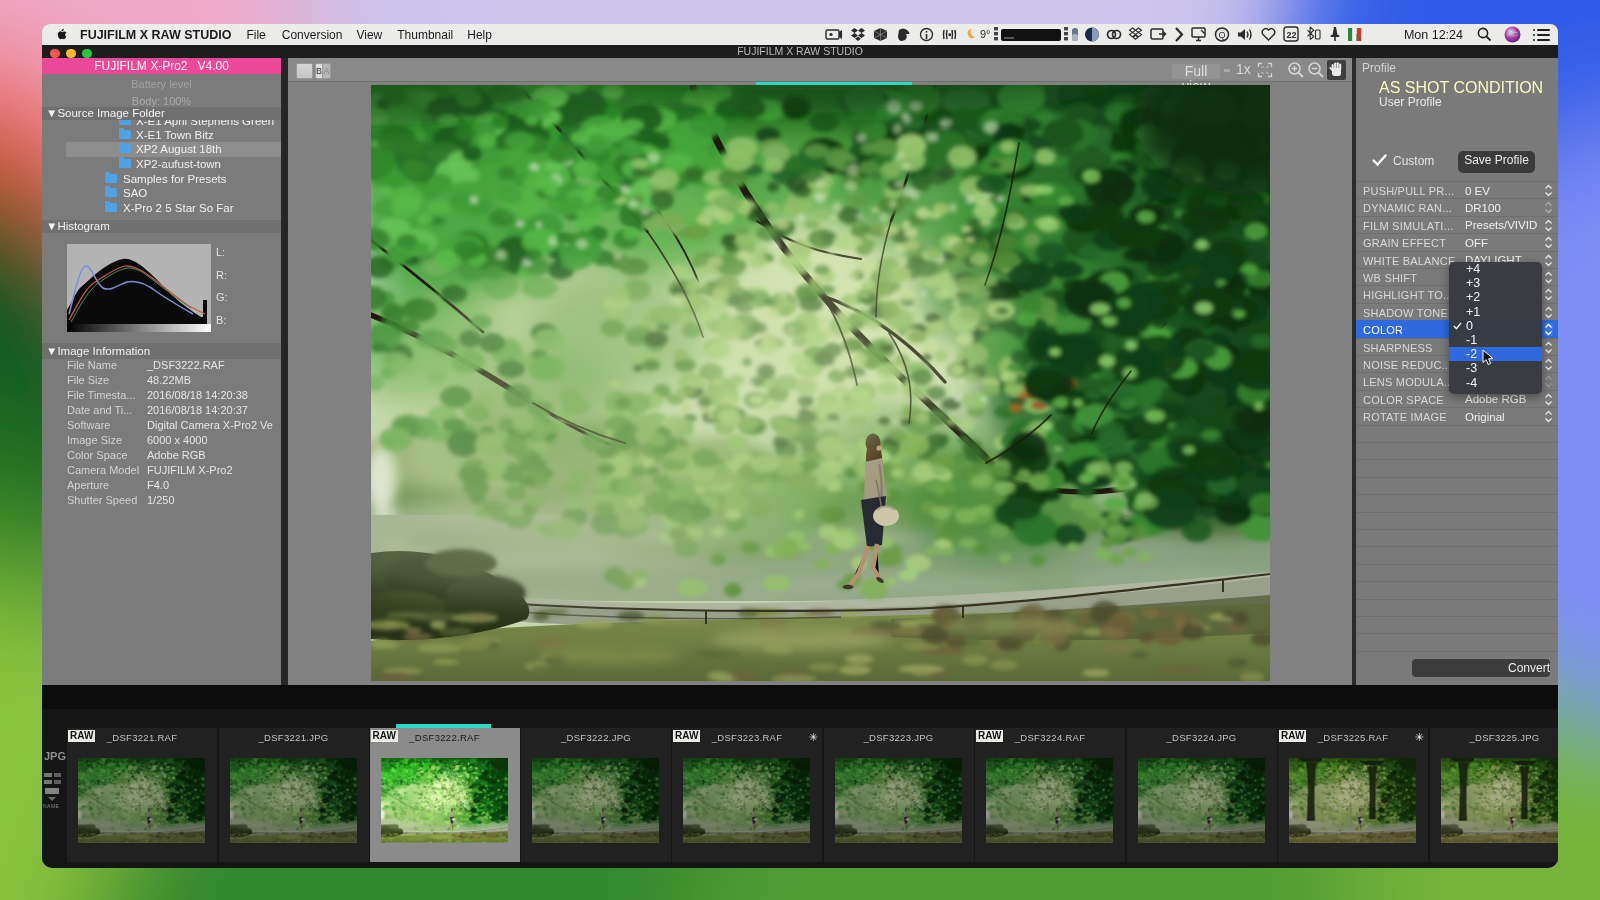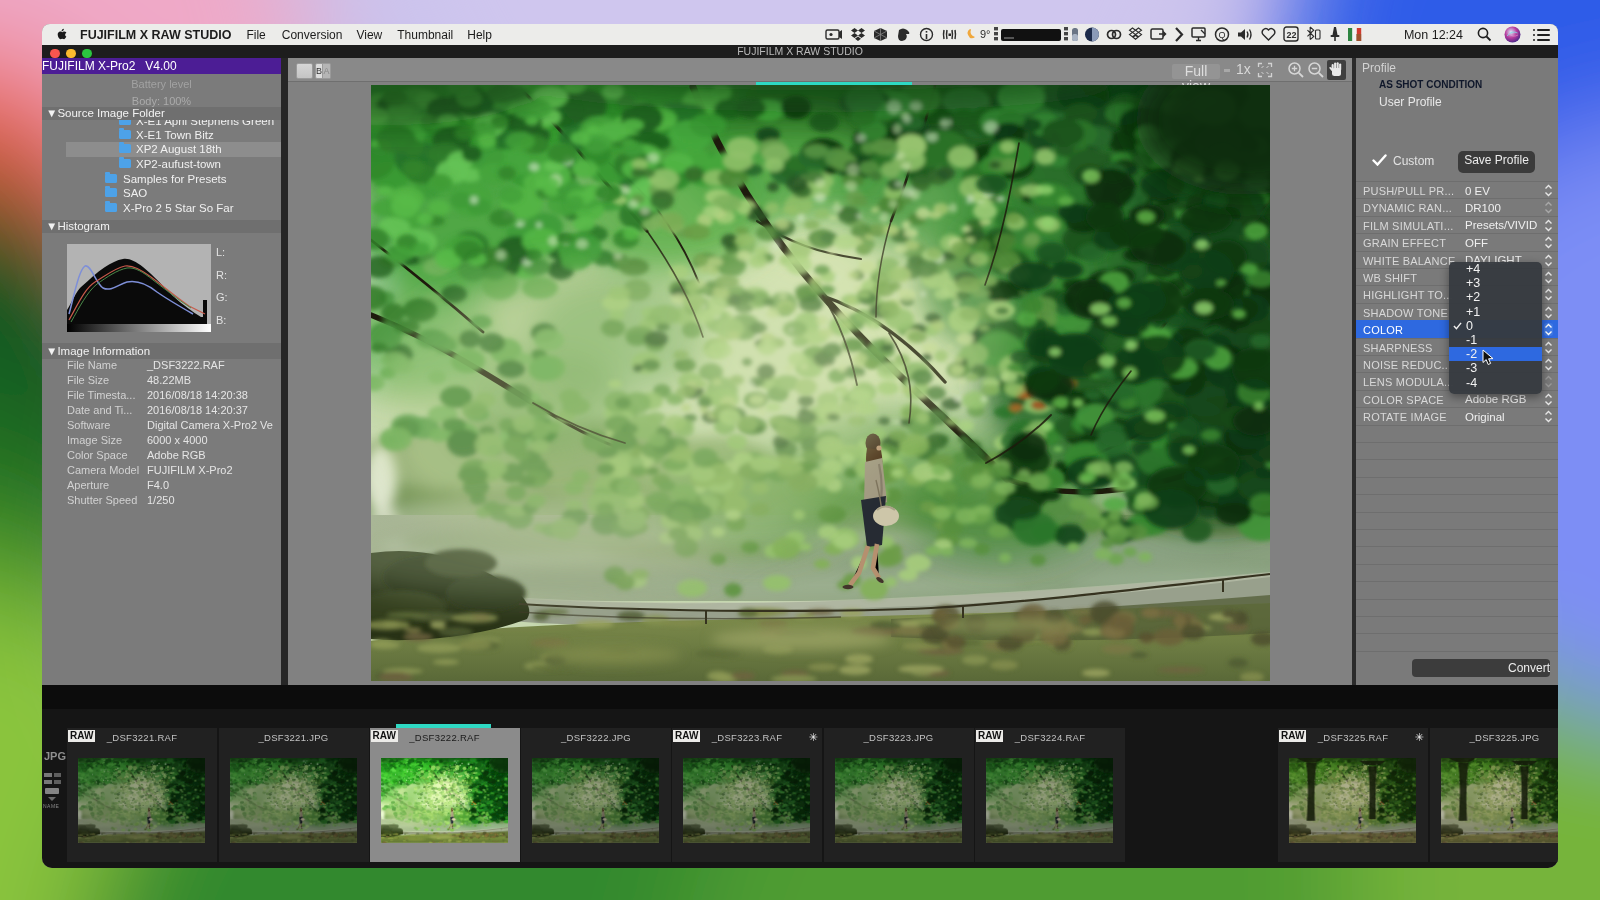--- a/index.html
+++ b/index.html
@@ -10,21 +10,21 @@
 #menubar .l{position:absolute;left:0;top:0;height:21px;display:flex;align-items:center}
 #menubar .l b{font-size:12.5px}
 #menubar .r{position:absolute;right:6px;top:0;height:21px;display:flex;align-items:center;gap:0}
 
 #titlebar{position:absolute;left:0;top:21px;width:100%;height:13px;background:#1d1d1d}
 #titlebar .t{position:absolute;left:0;right:0;top:0;text-align:center;font-size:10.5px;color:#b9b9b9;line-height:13px}
 .tl{position:absolute;top:3.5px;width:9.5px;height:9.5px;border-radius:50%}
 
 #main{position:absolute;left:0;top:34px;width:100%;height:627px;display:flex}
 #sidebar{position:relative;width:239px;background:#7b7b7b;flex:none;overflow:hidden}
-#sbhead{height:16px;background:#4c1d95;color:#fff;font-size:12px;text-align:left;line-height:17px}
+#sbhead{height:16px;background:#ec4899;color:#fff;font-size:12px;text-align:center;line-height:17px}
 .sect{background:#6f6f6f;color:#f2f2f2;font-size:11.5px;height:13px;line-height:13px;padding-left:4px}
 #vborder1{width:7px;background:#262626;flex:none}
 #canvas{position:relative;flex:1;background:#818181;overflow:hidden}
 #ctoolbar{position:absolute;left:0;top:0;width:100%;height:24px;background:#898989;border-bottom:1px solid #6f6f6f}
 #vborder2{width:4px;background:#2b2b2b;flex:none}
 #rpanel{position:relative;width:202px;background:#7a7a7a;flex:none;overflow:visible}
 
 #strip{position:absolute;left:0;top:661px;width:100%;height:183px;background:#151515}
 .cell{position:absolute;top:43px;width:150px;height:134px;background:#212121}
 .cell.sel{background:#8b8b8b}
@@ -2331,21 +2331,21 @@
           </svg>
           <svg width="899" height="596" viewBox="0 0 899 596" style="display:block">
             <use href="#scene"></use>
           </svg>
         </div>
     <div style="position:absolute;left:468px;top:24px;width:156px;height:3px;background:#2ed9c3"></div>
   </div>
   <div id="vborder2"></div>
   <div id="rpanel">
    <div style="position:absolute;left:6px;top:3px;font-size:12px;color:#d2d2d2">Profile</div>
-   <div style="position:absolute;left:23px;top:21px;font-size:10px;font-weight:bold;color:#0f172a">AS SHOT CONDITION</div>
+   <div style="position:absolute;left:23px;top:21px;font-size:16px;font-weight:normal;color:#fef9c3">AS SHOT CONDITION</div>
    <div style="position:absolute;left:23px;top:37px;font-size:12px;color:#e8e8e8">User Profile</div>
    <svg style="position:absolute;left:16px;top:96px" width="15" height="12" viewBox="0 0 15 12">
           <path d="M1.5 6.5 L5.5 10.5 L13.5 1.5" stroke="#fff" stroke-width="2.4" fill="none" stroke-linecap="round"></path>
         </svg>
    <div style="position:absolute;left:37px;top:96px;font-size:12px;color:#e2e2e2">Custom</div>
    <div style="position:absolute;left:102px;top:93px;width:77px;height:22px;background:#3b3b3b;border-radius:5px;color:#ececec;font-size:12px;text-align:center;line-height:19px">Save Profile</div>
    <div class="prow" style="top:123px">
           <span class="lab">PUSH/PULL PR...</span>
           <span class="val">0 EV</span>
           <span class="stp">
@@ -2550,20 +2550,26 @@
           <use href="#scene"></use>
         </svg>
       </div>
   <div class="cell" style="left:933px">
         <span class="rawb">RAW</span>
         <div class="cname">_DSF3224.RAF</div>
         <svg class="thumb dimt" viewBox="0 0 899 596" preserveAspectRatio="none">
           <use href="#scene"></use>
         </svg>
       </div>
+  <div class="cell" style="left:1084.5px">
+        <div class="cname">_DSF3224.JPG</div>
+        <svg class="thumb dimt" viewBox="0 0 899 596" preserveAspectRatio="none">
+          <use href="#scene"></use>
+        </svg>
+      </div>
   <div class="cell" style="left:1236px">
         <span class="rawb">RAW</span>
         <div class="cname">_DSF3225.RAF</div>
         <span class="ast">✳</span>
         <svg class="thumb altt" viewBox="0 0 899 596" preserveAspectRatio="none">
           <use href="#scene"></use>
           <g fill="#16240f" opacity=".88">
             <path d="M120,30 C140,150 135,300 125,440 L185,440 C175,300 180,150 195,30 Z"></path>
             <path d="M560,60 C575,180 572,320 565,430 L615,430 C610,320 612,180 622,60 Z"></path>
             <path d="M60,0 L240,0 C230,40 90,40 60,0 Z"></path>

